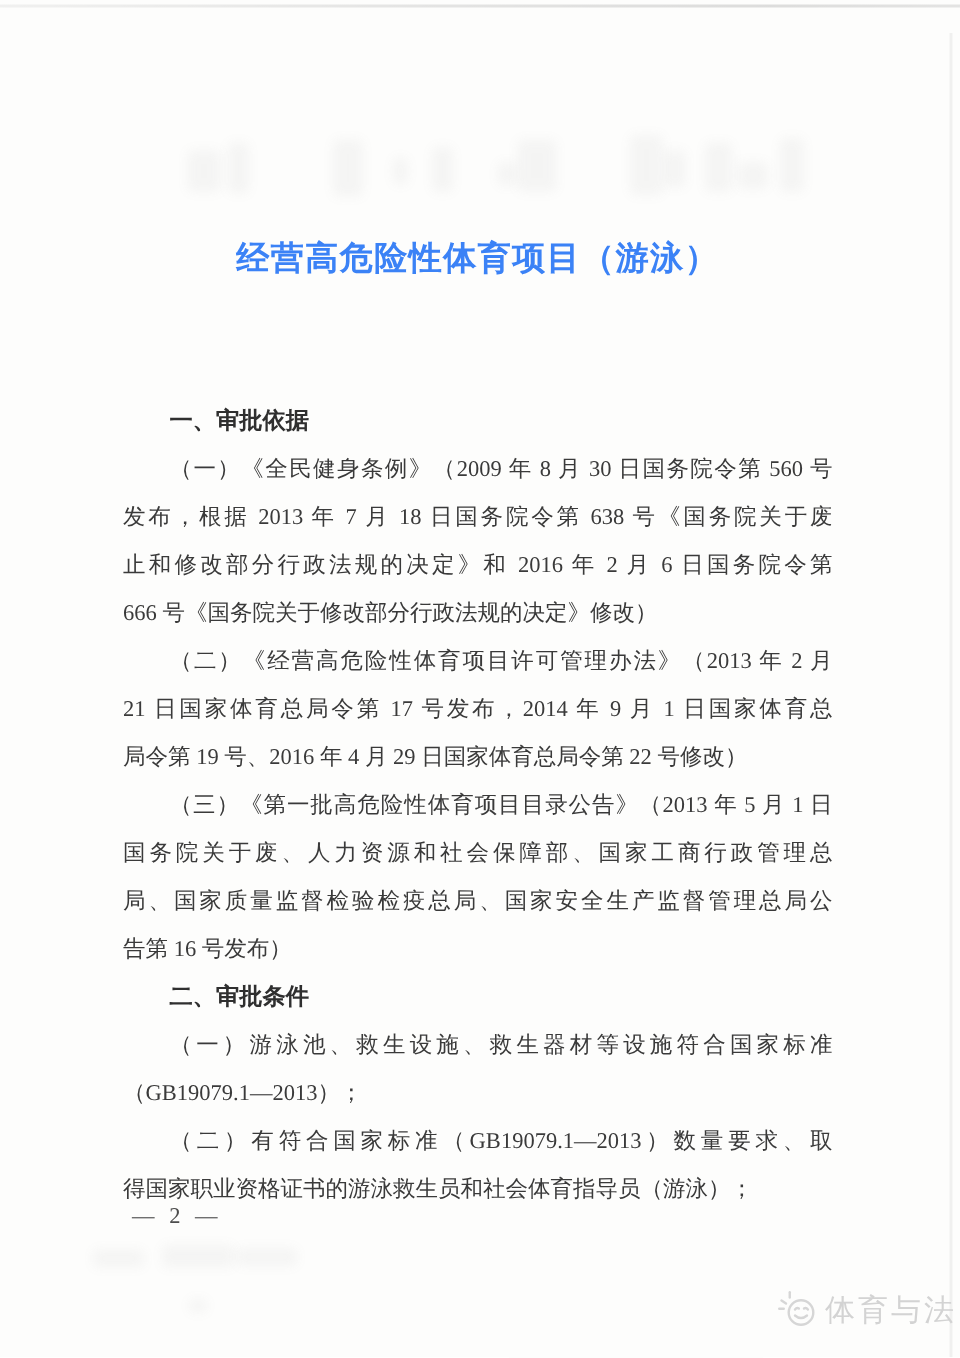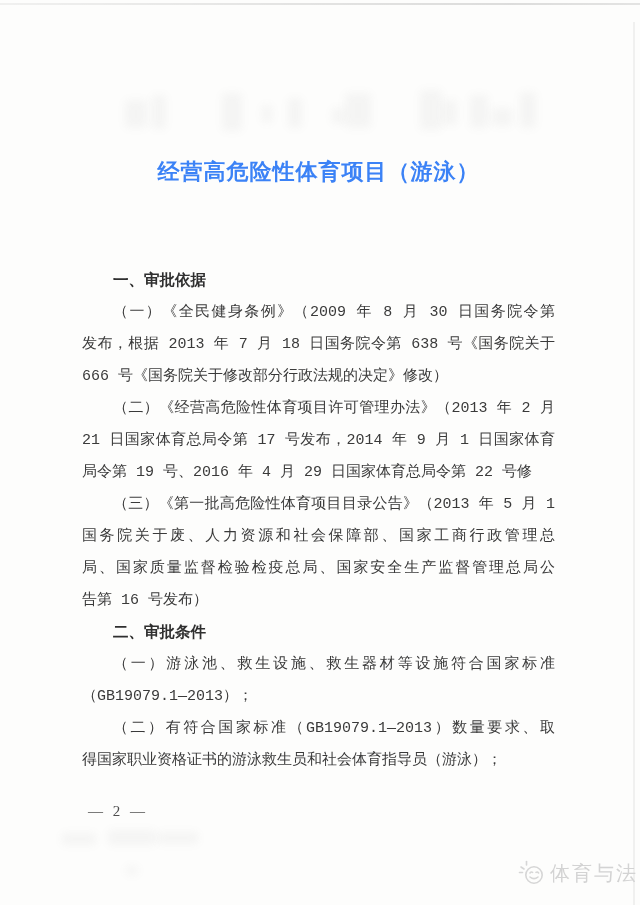--- a/index.html
+++ b/index.html
@@ -21,21 +21,21 @@
   .ghost { position:absolute; background:#8a8a8a; opacity:0.07; filter:blur(4px); border-radius:3px; }
   
   .title {
     position:absolute; top:149px; left:82px; width:473px;
     text-align:center; font-weight:bold; color:#3b82f6;
     font-size:22px; line-height:46px; letter-spacing:1px;
   }
   
   .docbody {
     position:absolute; top:265px; left:82px; width:473px;
-    font-size:15px; color:#3a3a3a;font-family:Liberation Mono, monospace;
+    font-size:15px; color:#3a3a3a;
   }
   .line { height:32px; line-height:32px; overflow:hidden; }
   .line.heading { font-weight:bold; color:#2f2f2f; font-size:15.5px; text-indent:31px; }
   .line.indent-justify { text-indent:31px; text-align:justify; text-align-last:justify; text-justify:inter-character; }
   .line.justify { text-align:justify; text-align-last:justify; text-justify:inter-character; }
   .line.plain { text-align:left; }
   
   .pageno {
     position:absolute; top:803px; left:88px;
     font-size:15px; color:#4d4d4d; letter-spacing:3px;
@@ -76,20 +76,21 @@
   </div>
 
   <div class="title">
     <div>经营高危险性体育项目（游泳）</div>
   </div>
 
   <div class="docbody">
       <div class="line heading">一、审批依据</div>
       <div class="line indent-justify">（一）《全民健身条例》（2009 年 8 月 30 日国务院令第 560 号</div>
       <div class="line justify">发布，根据 2013 年 7 月 18 日国务院令第 638 号《国务院关于废</div>
+      <div class="line justify">止和修改部分行政法规的决定》和 2016 年 2 月 6 日国务院令第</div>
       <div class="line plain">666 号《国务院关于修改部分行政法规的决定》修改）</div>
       <div class="line indent-justify">（二）《经营高危险性体育项目许可管理办法》（2013 年 2 月</div>
       <div class="line justify">21 日国家体育总局令第 17 号发布，2014 年 9 月 1 日国家体育总</div>
       <div class="line plain">局令第 19 号、2016 年 4 月 29 日国家体育总局令第 22 号修改）</div>
       <div class="line indent-justify">（三）《第一批高危险性体育项目目录公告》（2013 年 5 月 1 日</div>
       <div class="line justify">国务院关于废、人力资源和社会保障部、国家工商行政管理总</div>
       <div class="line justify">局、国家质量监督检验检疫总局、国家安全生产监督管理总局公</div>
       <div class="line plain">告第 16 号发布）</div>
       <div class="line heading">二、审批条件</div>
       <div class="line indent-justify">（一）游泳池、救生设施、救生器材等设施符合国家标准</div>

